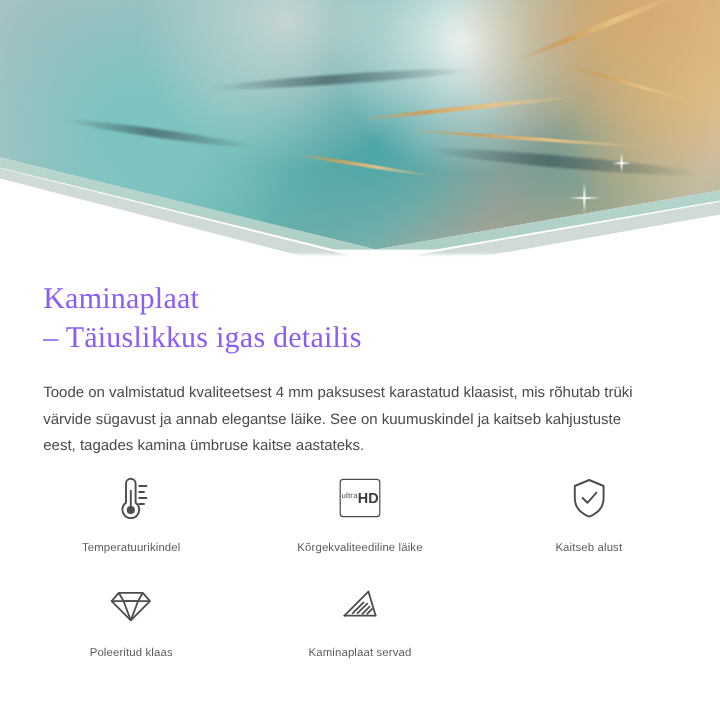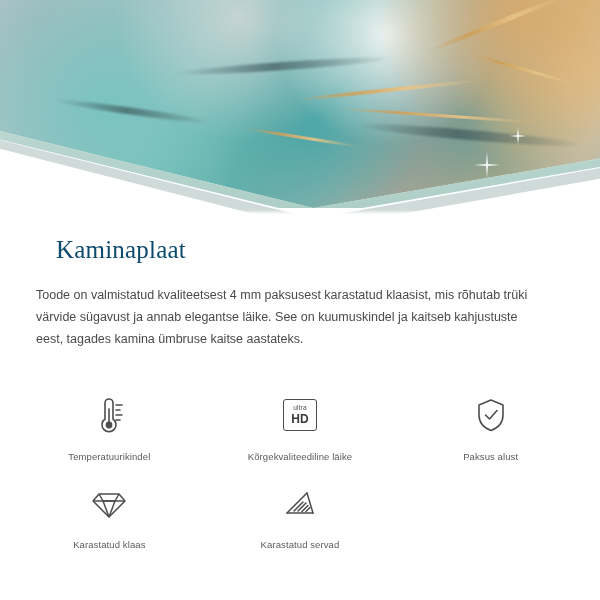--- a/index.html
+++ b/index.html
@@ -119,26 +119,26 @@
 
   
   .content {
     position: absolute;
     left: 0;
     top: 218px;
     width: 600px;
   }
   .headline {
     margin: 0;
-    padding: 16px 36px 0 56px;
+    padding: 16px 36px 0 36px;
     font-family: "Liberation Serif", serif;
     font-weight: 400;
     font-size: 25px;
     line-height: 32px;
-    color: #0c4a6e;
+    color: #8b5cf6;
     letter-spacing: 0.2px;
   }
   .headline .line2 { display: block; }
   .body-text {
     margin: 0;
     padding: 18px 56px 0 36px;
     font-size: 12.5px;
     line-height: 22px;
     color: #4a4a4a;
     max-width: 532px;
@@ -174,21 +174,21 @@
     color: #5b5b5b;
     text-align: center;
     letter-spacing: 0.1px;
   }
   .ultrahd-badge {
     width: 32px;
     height: 30px;
     border: 1.6px solid #4d4d4d;
     border-radius: 3px;
     display: flex;
-    flex-direction: column;
+    flex-direction: row;
     align-items: center;
     justify-content: center;
     line-height: 1;
     text-align: right;
   }
   .ultrahd-badge .u1 {
     font-size: 6.5px;
     letter-spacing: 0.2px;
     color: #4d4d4d;
     margin-bottom: 1px;
@@ -217,20 +217,21 @@
     </div>
     <div class="plate-shadow"></div>
     <div class="plate-edge"></div>
     <div class="sparkle sp1"></div>
     <div class="sparkle sp2"></div>
   </div>
 
   <div class="content">
     <h1 class="headline">
       <span>Kaminaplaat</span>
+      <span class="line2">– Täiuslikkus igas detailis</span>
     </h1>
     <p class="body-text">Toode on valmistatud kvaliteetsest 4 mm paksusest karastatud klaasist, mis rõhutab trüki värvide sügavust ja annab elegantse läike. See on kuumuskindel ja kaitseb kahjustuste eest, tagades kamina ümbruse kaitse aastateks.</p>
   </div>
 
   <div class="features">
 
     <div class="feature">
       <div class="feature-icon">
         <svg width="40" height="44" viewBox="0 0 40 44" fill="none" stroke="#4d4d4d" stroke-width="1.6" stroke-linecap="round">
           <path d="M20 6 a4 4 0 0 1 4 4 v16 a7 7 0 1 1 -8 0 v-16 a4 4 0 0 1 4 -4 z"></path>
@@ -255,46 +256,46 @@
       <div class="feature-label">Kõrgekvaliteediline läike</div>
     </div>
 
     <div class="feature">
       <div class="feature-icon">
         <svg width="40" height="44" viewBox="0 0 40 44" fill="none" stroke="#4d4d4d" stroke-width="1.6" stroke-linecap="round" stroke-linejoin="round">
           <path d="M20 7 L32 12 v10 c0 8 -5.5 13 -12 15.5 C13.5 35 8 30 8 22 V12 z"></path>
           <polyline points="14.5,22 18.5,26 26,17.5"></polyline>
         </svg>
       </div>
-      <div class="feature-label">Paksus alust</div>
+      <div class="feature-label">Kaitseb alust</div>
     </div>
 
     <div class="feature">
       <div class="feature-icon">
         <svg width="42" height="40" viewBox="0 0 42 40" fill="none" stroke="#4d4d4d" stroke-width="1.5" stroke-linejoin="round">
           <path d="M11 11 H31 L37 18 L21 34 L5 18 z"></path>
           <path d="M5 18 H37"></path>
           <path d="M11 11 L15 18 L21 34"></path>
           <path d="M31 11 L27 18 L21 34"></path>
           <path d="M15 18 H27"></path>
         </svg>
       </div>
-      <div class="feature-label">Karastatud klaas</div>
+      <div class="feature-label">Poleeritud klaas</div>
     </div>
 
     <div class="feature">
       <div class="feature-icon">
         <svg width="42" height="40" viewBox="0 0 42 40" fill="none" stroke="#4d4d4d" stroke-width="1.5" stroke-linecap="round">
           <path d="M8 30 L28 10"></path>
           <path d="M8 30 L34 30"></path>
           <path d="M28 10 L34 30"></path>
           <path d="M15 28 L24 19"></path>
           <path d="M19 28 L27 20"></path>
           <path d="M23 28.5 L29 22.5"></path>
           <path d="M27 28.5 L31 24.5"></path>
         </svg>
       </div>
-      <div class="feature-label">Karastatud servad</div>
+      <div class="feature-label">Kaminaplaat servad</div>
     </div>
 
 
   </div>
 </div>
 
 </body></html>

